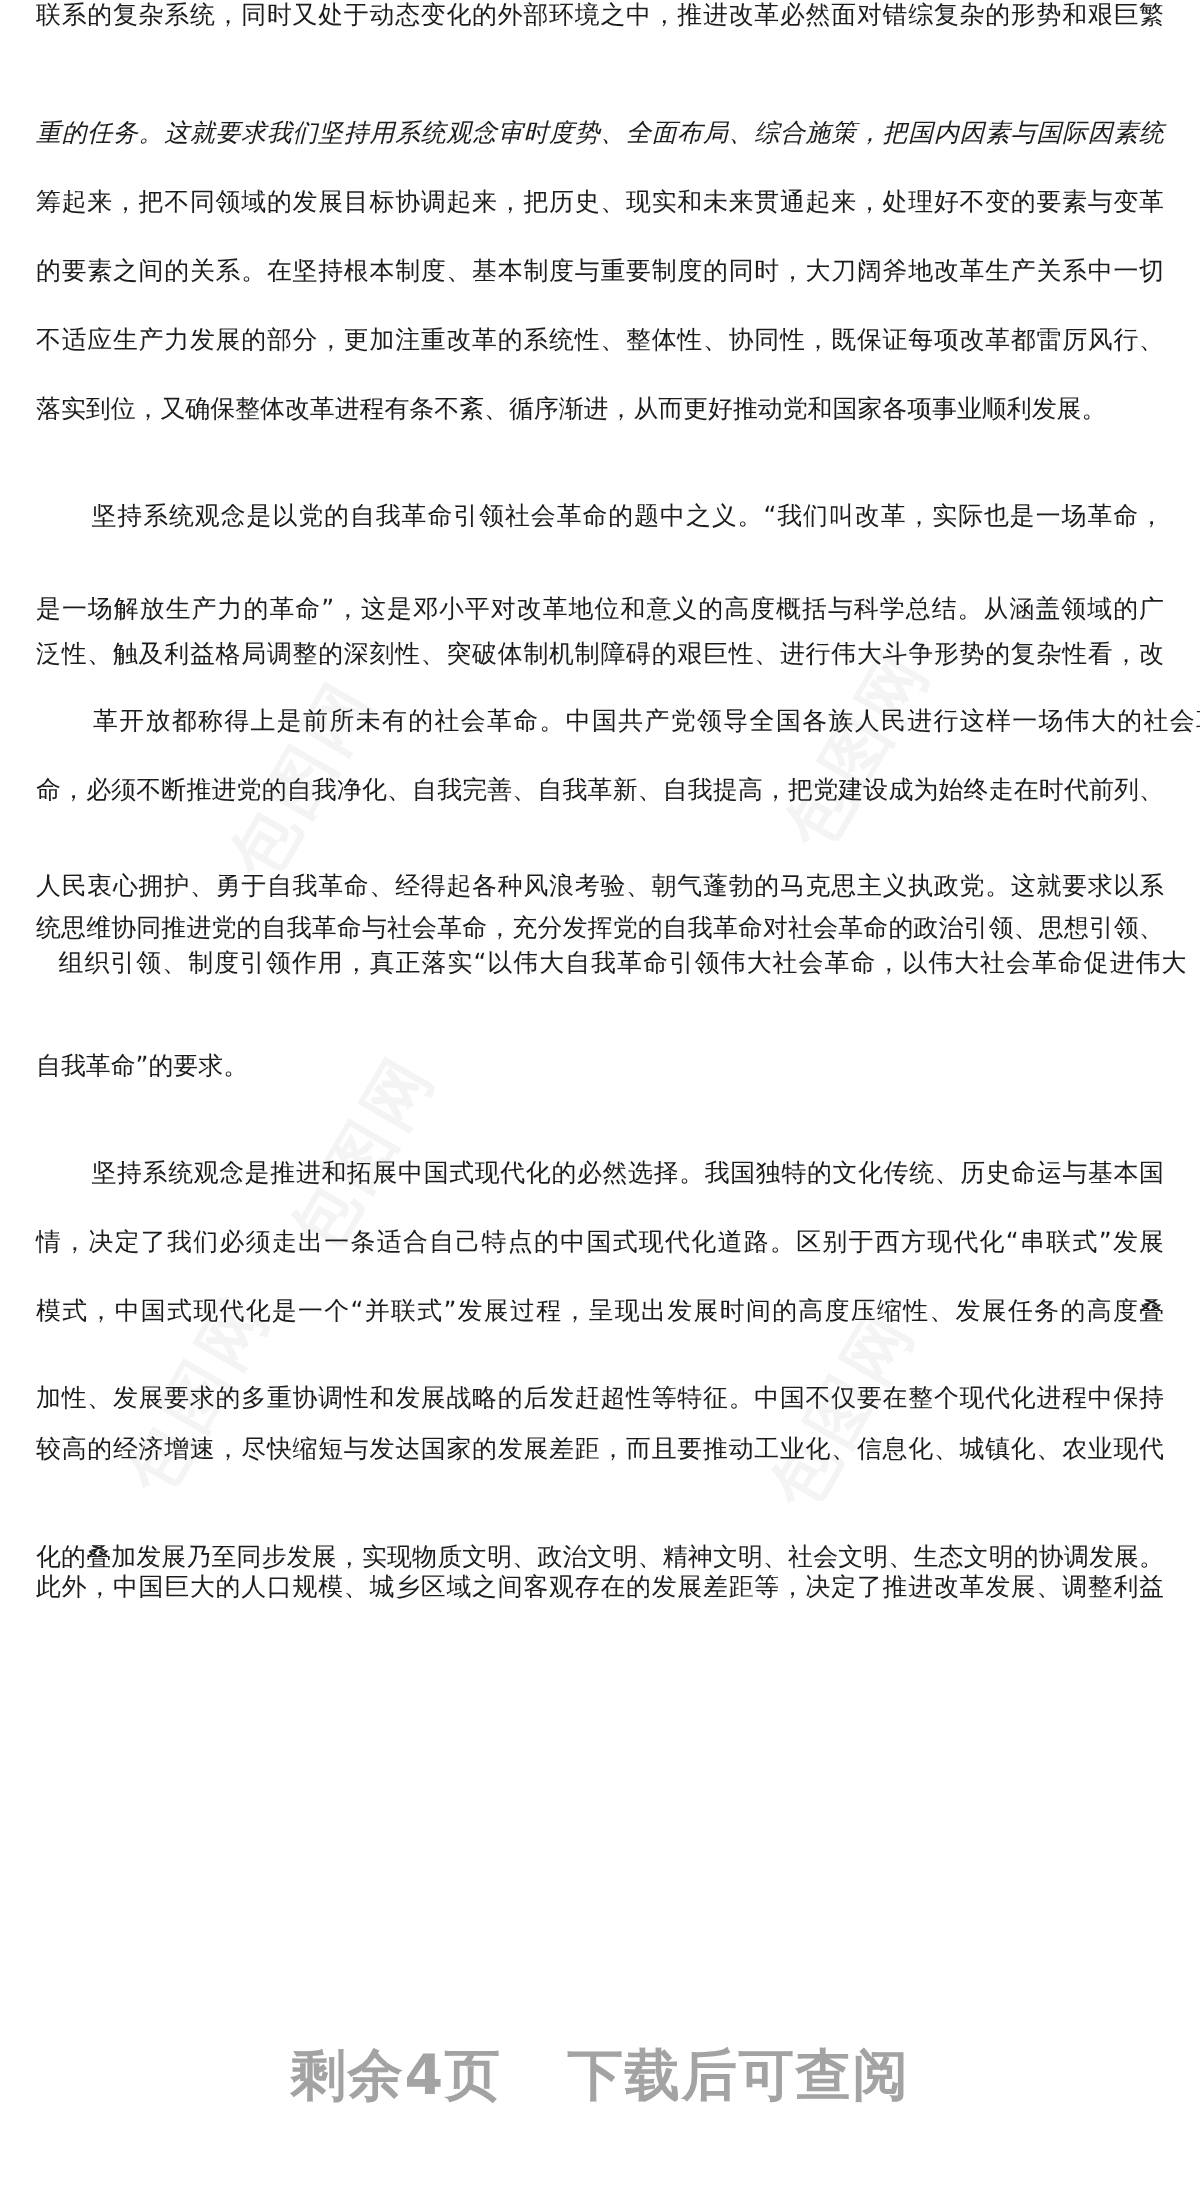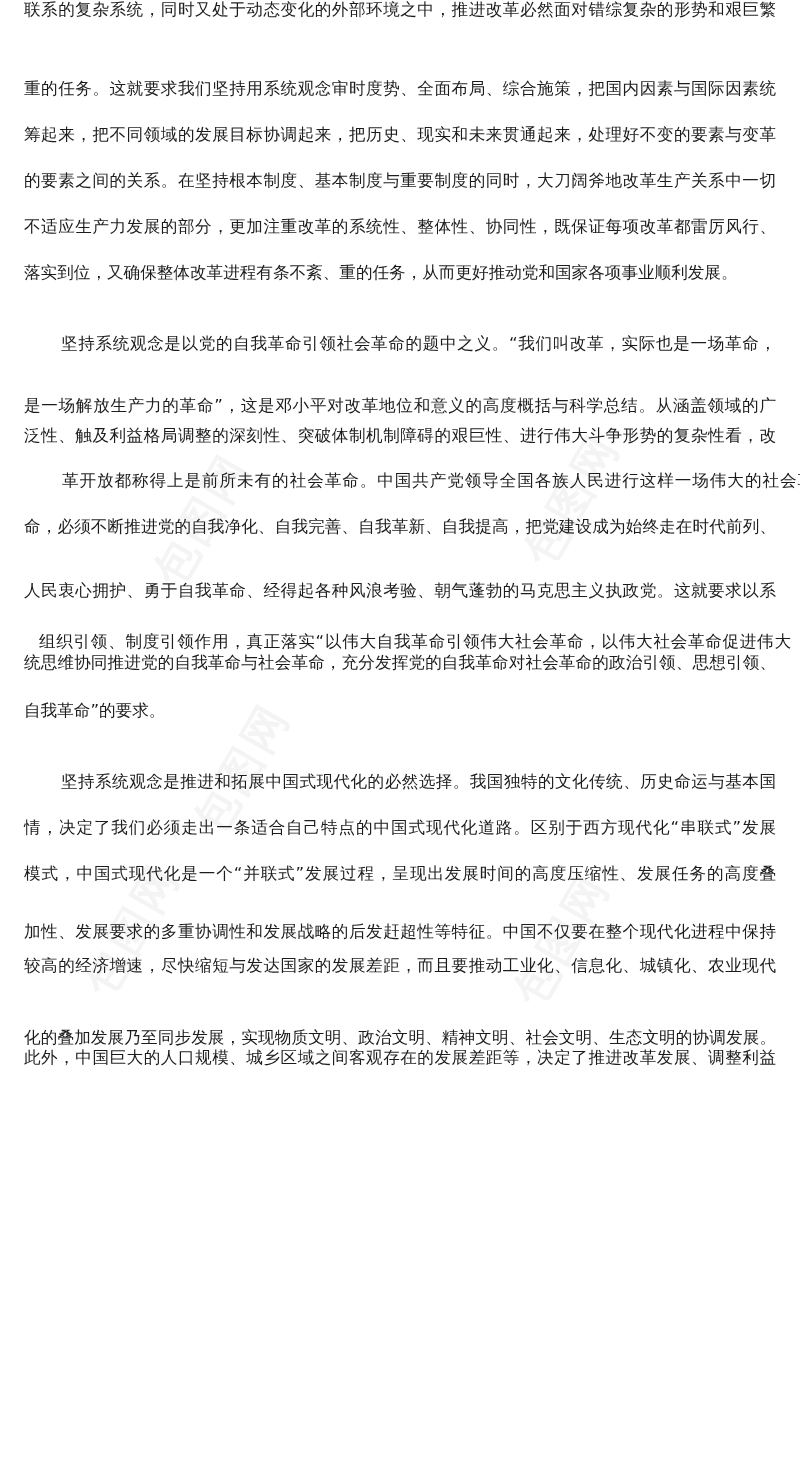--- a/index.html
+++ b/index.html
@@ -78,42 +78,45 @@
 <div class="page">
 
   <div class="watermark" style="left:130px; top:490px;">包图网</div>
   <div class="watermark" style="left:500px; top:470px;">包图网</div>
   <div class="watermark" style="left:170px; top:740px;">包图网</div>
   <div class="watermark" style="left:60px; top:900px;">包图网</div>
   <div class="watermark" style="left:490px; top:910px;">包图网</div>
 
   <div>
     <div class="line" style="top:-2px;">联系的复杂系统，同时又处于动态变化的外部环境之中，推进改革必然面对错综复杂的形势和艰巨繁</div>
-    <div class="line" style="top:77px;">重的任务。这就要求我们坚持用系统观念审时度势、全面布局、综合施策，把国内因素与国际因素统</div>
+    <div class="line" style="top:77px;font-style:italic;">重的任务。这就要求我们坚持用系统观念审时度势、全面布局、综合施策，把国内因素与国际因素统</div>
     <div class="line" style="top:123px;">筹起来，把不同领域的发展目标协调起来，把历史、现实和未来贯通起来，处理好不变的要素与变革</div>
     <div class="line" style="top:169px;">的要素之间的关系。在坚持根本制度、基本制度与重要制度的同时，大刀阔斧地改革生产关系中一切</div>
     <div class="line" style="top:215px;">不适应生产力发展的部分，更加注重改革的系统性、整体性、协同性，既保证每项改革都雷厉风行、</div>
-    <div class="line last" style="top:261px;">落实到位，又确保整体改革进程有条不紊、重的任务，从而更好推动党和国家各项事业顺利发展。</div>
+    <div class="line last" style="top:261px;">落实到位，又确保整体改革进程有条不紊、循序渐进，从而更好推动党和国家各项事业顺利发展。</div>
   </div>
 
   <div>
     <div class="line indent" style="top:332px;">坚持系统观念是以党的自我革命引领社会革命的题中之义。“我们叫改革，实际也是一场革命，</div>
     <div class="line" style="top:394px;">是一场解放生产力的革命”，这是邓小平对改革地位和意义的高度概括与科学总结。从涵盖领域的广</div>
     <div class="line" style="top:424px;">泛性、触及利益格局调整的深刻性、突破体制机制障碍的艰巨性、进行伟大斗争形势的复杂性看，改</div>
     <div class="line" style="top:469px;margin-left:38px;">革开放都称得上是前所未有的社会革命。中国共产党领导全国各族人民进行这样一场伟大的社会革</div>
     <div class="line" style="top:515px;">命，必须不断推进党的自我净化、自我完善、自我革新、自我提高，把党建设成为始终走在时代前列、</div>
     <div class="line" style="top:579px;">人民衷心拥护、勇于自我革命、经得起各种风浪考验、朝气蓬勃的马克思主义执政党。这就要求以系</div>
-    <div class="line" style="top:607px;margin-top:44px;">统思维协同推进党的自我革命与社会革命，充分发挥党的自我革命对社会革命的政治引领、思想引领、</div>
+    <div class="line" style="top:607px;">统思维协同推进党的自我革命与社会革命，充分发挥党的自我革命对社会革命的政治引领、思想引领、</div>
     <div class="line" style="top:630px;margin-left:15px;">组织引领、制度引领作用，真正落实“以伟大自我革命引领伟大社会革命，以伟大社会革命促进伟大</div>
     <div class="line last" style="top:699px;">自我革命”的要求。</div>
   </div>
 
   <div>
     <div class="line indent" style="top:770px;">坚持系统观念是推进和拓展中国式现代化的必然选择。我国独特的文化传统、历史命运与基本国</div>
     <div class="line" style="top:816px;">情，决定了我们必须走出一条适合自己特点的中国式现代化道路。区别于西方现代化“串联式”发展</div>
     <div class="line" style="top:862px;">模式，中国式现代化是一个“并联式”发展过程，呈现出发展时间的高度压缩性、发展任务的高度叠</div>
     <div class="line" style="top:920px;">加性、发展要求的多重协调性和发展战略的后发赶超性等特征。中国不仅要在整个现代化进程中保持</div>
     <div class="line" style="top:954px;">较高的经济增速，尽快缩短与发达国家的发展差距，而且要推动工业化、信息化、城镇化、农业现代</div>
     <div class="line" style="top:1026px;">化的叠加发展乃至同步发展，实现物质文明、政治文明、精神文明、社会文明、生态文明的协调发展。</div>
     <div class="line" style="top:1046px;">此外，中国巨大的人口规模、城乡区域之间客观存在的发展差距等，决定了推进改革发展、调整利益</div>
   </div>
 
+  <div class="remaining-banner">
+    <span>剩余4页</span><span class="gap"></span><span>下载后可查阅</span>
+  </div>
 </div>
 
 </body></html>

